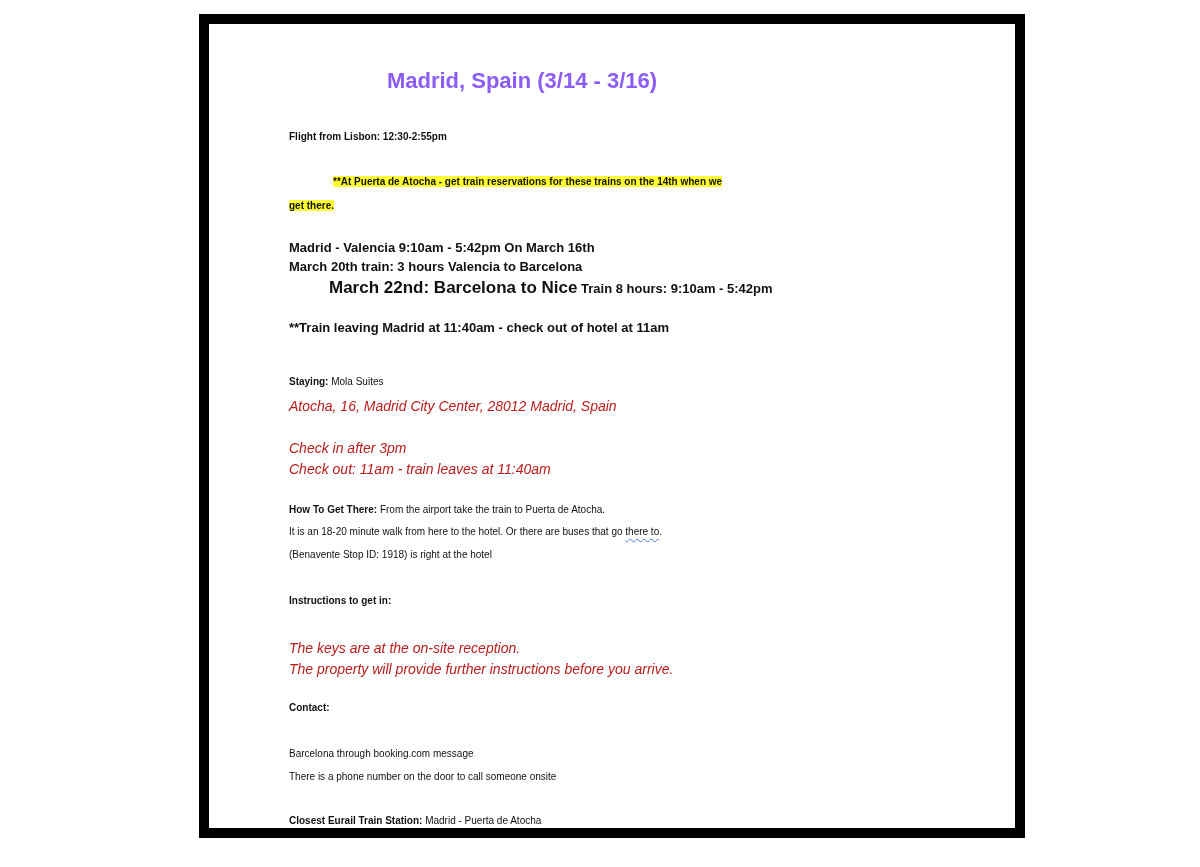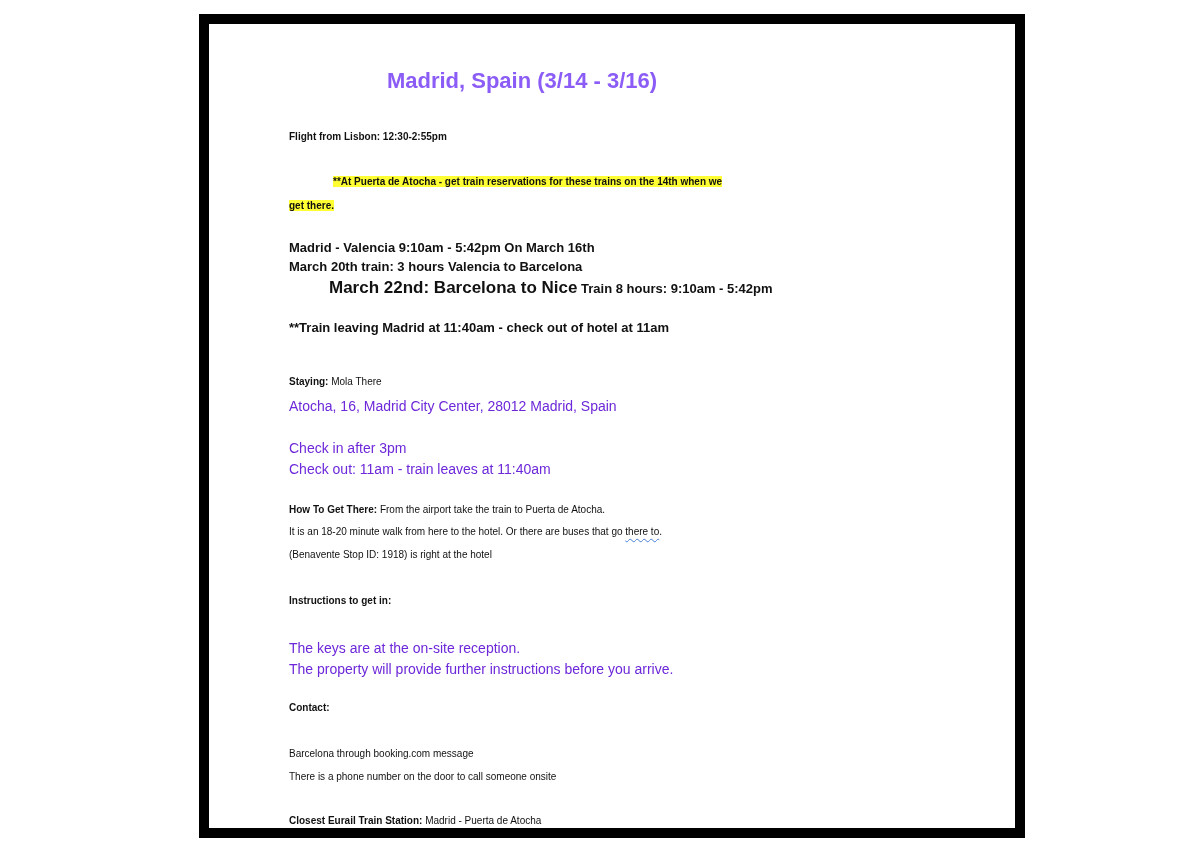--- a/index.html
+++ b/index.html
@@ -12,41 +12,41 @@
       box-sizing: border-box; border: 10px solid #000; background: #fff; overflow: hidden;
     }
     .doc { position: absolute; left: 80px; top: 0; width: 720px; }
     .abs { position: absolute; left: 0; white-space: nowrap; }
     .title { position: absolute; left: 0; width: 626px; top: 44px; text-align: center; font-size: 22px; font-weight: bold; color: #8b5cf6; }
     .b { font-weight: bold; }
     .hl { background: #ffff33; }
     .s16 { font-size: 10px; }
     .s13 { font-size: 13px; }
     .s14 { font-size: 14px; }
-    .gray { color: #6d28d9; }
+    .gray { color: #b91c1c; font-style: italic; }
     .squiggle { text-decoration: underline wavy #4a7fd4; text-decoration-thickness: 1px; text-underline-offset: 3px; }
   </style>
 </head>
 <body>
 
 <div class="frame">
   <div class="title">Madrid, Spain (3/14 - 3/16)</div>
 
   <div class="doc">
     <div class="abs b s16" style="top:107px;">Flight from Lisbon:  12:30-2:55pm</div>
 
     <div class="abs b s16" style="top:152px;margin-left:44px;"><span class="hl">**At Puerta de Atocha - get train reservations for these trains on the 14th when we</span></div>
     <div class="abs b s16" style="top:176px;"><span class="hl">get there.</span></div>
 
     <div class="abs b s13" style="top:216px;">Madrid - Valencia 9:10am - 5:42pm On March 16th</div>
     <div class="abs b s13" style="top:235px;">March 20th train: 3 hours Valencia to Barcelona</div>
     <div class="abs b" style="top:254px;"><span style="font-size:17px;margin-left:40px;">March 22nd: Barcelona to Nice</span><span class="s13"> Train 8 hours:  9:10am - 5:42pm</span></div>
     <div class="abs b s13" style="top:296px;">**Train leaving Madrid at 11:40am - check out of hotel at 11am</div>
 
-    <div class="abs s16" style="top:352px;"><span class="b">Staying:</span><span> Mola There</span></div>
+    <div class="abs s16" style="top:352px;"><span class="b">Staying:</span><span> Mola Suites</span></div>
     <div class="abs s14 gray" style="top:374px;">Atocha, 16, Madrid City Center, 28012 Madrid, Spain</div>
     <div class="abs s14 gray" style="top:416px;">Check in after 3pm</div>
     <div class="abs s14 gray" style="top:437px;">Check out: 11am - train leaves at 11:40am</div>
 
     <div class="abs s16" style="top:480px;"><span class="b">How To Get There:</span><span> From the airport take the train to Puerta de Atocha.</span></div>
     <div class="abs s16" style="top:502px;"><span>It is an 18-20 minute walk from here to the hotel. Or there are buses that go </span><span class="squiggle">there to</span><span>.</span></div>
     <div class="abs s16" style="top:525px;">(Benavente Stop ID: 1918) is right at the hotel</div>
 
     <div class="abs b s16" style="top:571px;">Instructions to get in:</div>
     <div class="abs s14 gray" style="top:616px;">The keys are at the on-site reception.</div>

